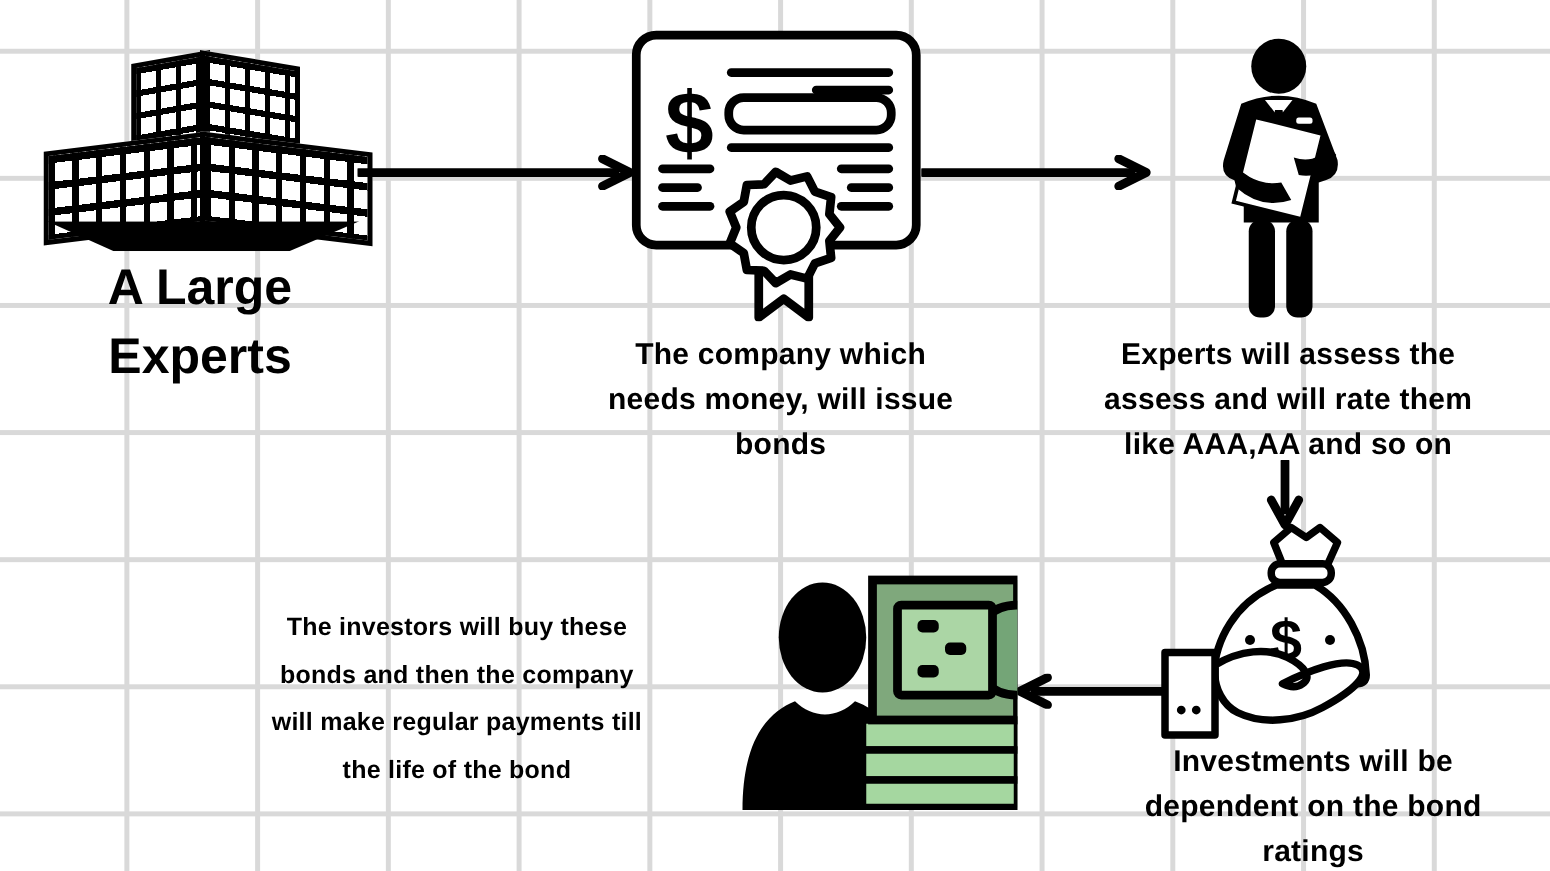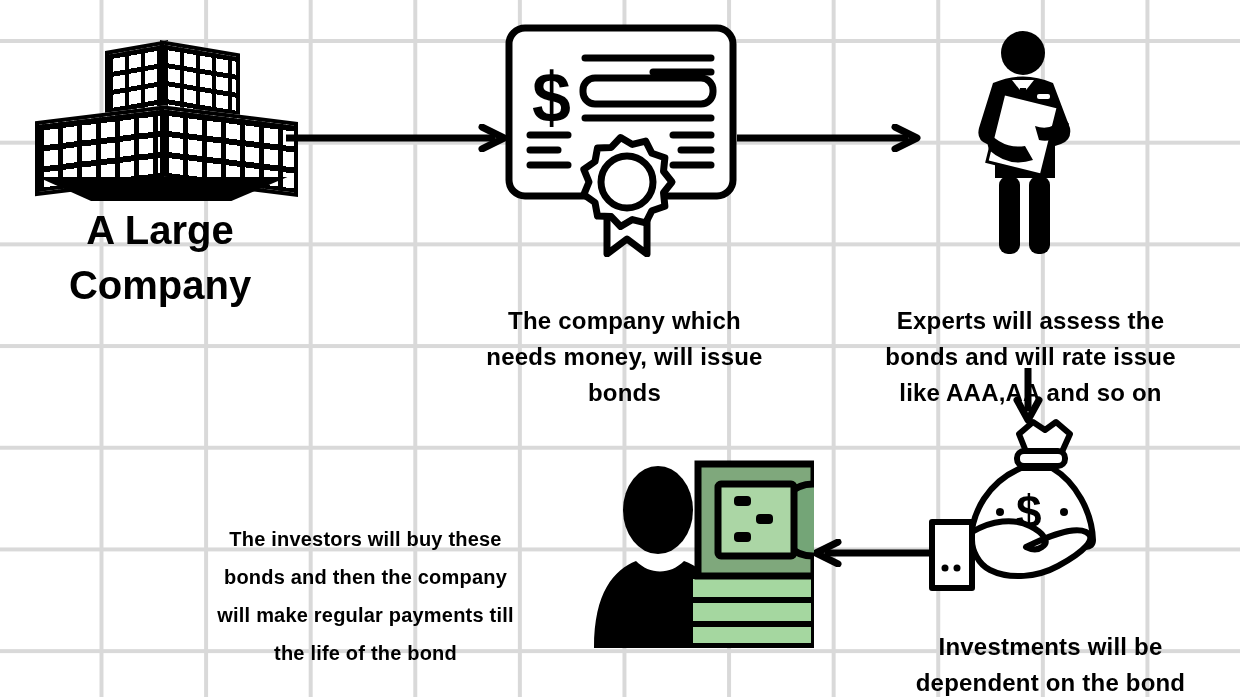--- a/index.html
+++ b/index.html
@@ -19,21 +19,20 @@
     --money-light:#a5d7a0;
     --money-inner:#abd6a5;
     --money-mid:#7fa87c;
     --money-dark:#74a577;
   }
   .abs{position:absolute;}
   .caption{
     position:absolute; text-align:center; color:var(--ink);
     font-weight:700; white-space:pre-line; line-height:36px; font-size:24px;
     letter-spacing:0.2px;
-    margin-top:37px;
   }
   .title{
     position:absolute; text-align:center; color:var(--ink);
     font-weight:700; white-space:pre-line; font-size:40px; line-height:55px;
   }
   
   .bface{
     position:absolute; background-color:#fff; border:4px solid #000;
     background-image:
       repeating-linear-gradient(to right, #000 0 5px, transparent 5px 19px),
@@ -57,21 +56,21 @@
 
   <div class="abs" style="left:35px;top:30px;width:255px;height:172px;">
     <div class="bface small" style="left:70px;top:10px;width:55px;height:84px;transform:skewY(-10deg);transform-origin:100% 0;"></div>
     <div class="bface small" style="left:125px;top:10px;width:72px;height:84px;transform:skewY(9.5deg);transform-origin:0 0;"></div>
     <div class="bface" style="left:0px;top:75px;width:125px;height:67px;transform:skewY(-7deg);transform-origin:100% 0;"></div>
     <div class="bface" style="left:125px;top:75px;width:130px;height:67px;transform:skewY(7deg);transform-origin:0 0;"></div>
     <div class="keel" style="left:0px;top:147px;width:255px;height:24px;"></div>
   </div>
 
   <div class="title" style="left:20px;top:203px;width:280px;">A Large
-Company</div>
+Experts</div>
 
   <svg class="abs" style="left:286px;top:124px;" width="222" height="28">
     <line class="ln" x1="1" y1="14" x2="206" y2="14" stroke-width="7"></line>
     <polyline class="ln" points="196,3 218,14 196,25" stroke-width="7"></polyline>
   </svg>
 
   <svg class="abs" style="left:505px;top:22px;" width="232" height="235" viewBox="0 0 232 235">
     <rect class="fw ln" x="4" y="6" width="224" height="168" rx="16" stroke-width="7"></rect>
     <text x="27" y="100" font-size="70" font-weight="bold" fill="#000">$</text>
     <line class="ln" x1="80" y1="36" x2="206" y2="36" stroke-width="7"></line>
@@ -107,21 +106,21 @@
     <g transform="rotate(14 52 105)">
       <rect class="fw" x="22" y="72" width="56" height="70" stroke="#000" stroke-width="3"></rect>
     </g>
     <path class="fb" d="M10,98 Q28,122 52,118 L60,132 Q36,140 16,122 Z"></path>
     <path class="fb" d="M96,96 Q84,116 66,112 L62,98 Q80,104 90,88 Z"></path>
     <rect class="fb" x="26" y="148" width="21" height="78" rx="9"></rect>
     <rect class="fb" x="56" y="148" width="21" height="78" rx="9"></rect>
   </svg>
 
   <div class="caption" style="left:858px;top:266px;width:345px;">Experts will assess the
-bonds and will rate issue
+assess and will rate them
 like AAA,AA and so on</div>
 
   <svg class="abs" style="left:1013px;top:368px;" width="30" height="58">
     <line class="ln" x1="15" y1="1" x2="15" y2="40" stroke-width="7"></line>
     <polyline class="ln" points="4,32 15,52 26,32" stroke-width="7"></polyline>
   </svg>
 
   <svg class="abs" style="left:928px;top:418px;" width="192" height="182" viewBox="0 0 192 182">
     <path class="fw ln" d="M93,50 C60,64 44,94 43,122 C43,127 46,129 50,129 L158,129 C162,129 165,127 165,122 C164,94 148,64 124,50 Z" stroke-width="6"></path>
     <path class="fw ln" d="M91,16 L105,4 L117,12 L128,4 L142,16 L133,36 L99,36 Z" stroke-width="6"></path>

